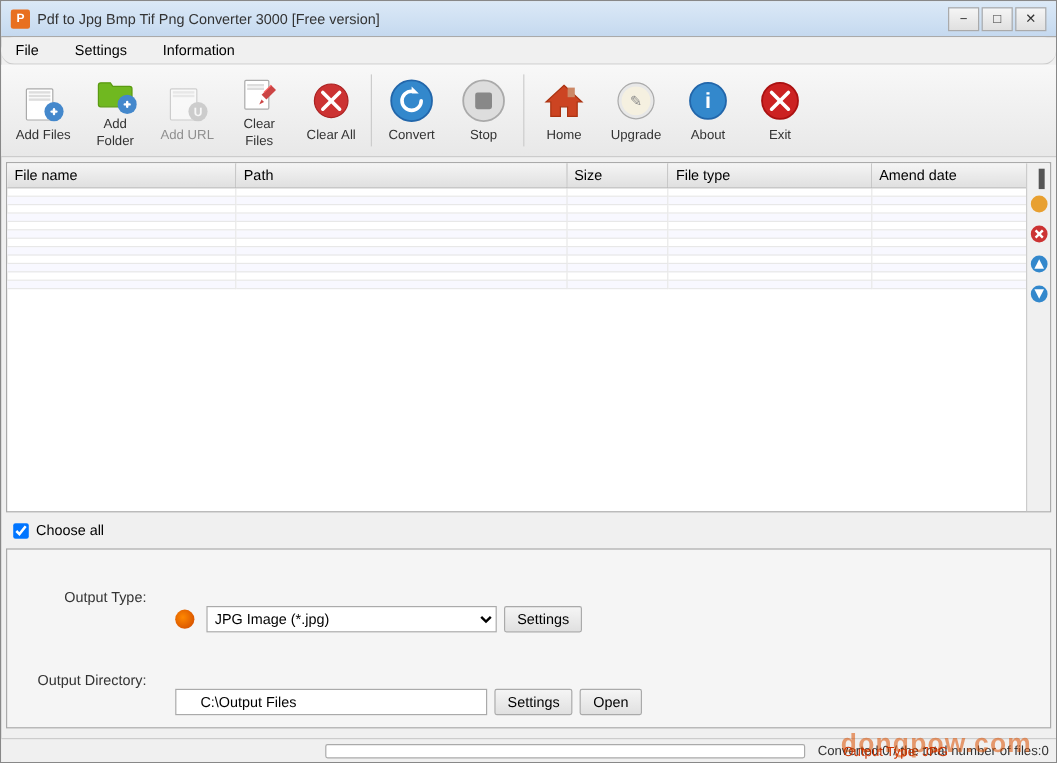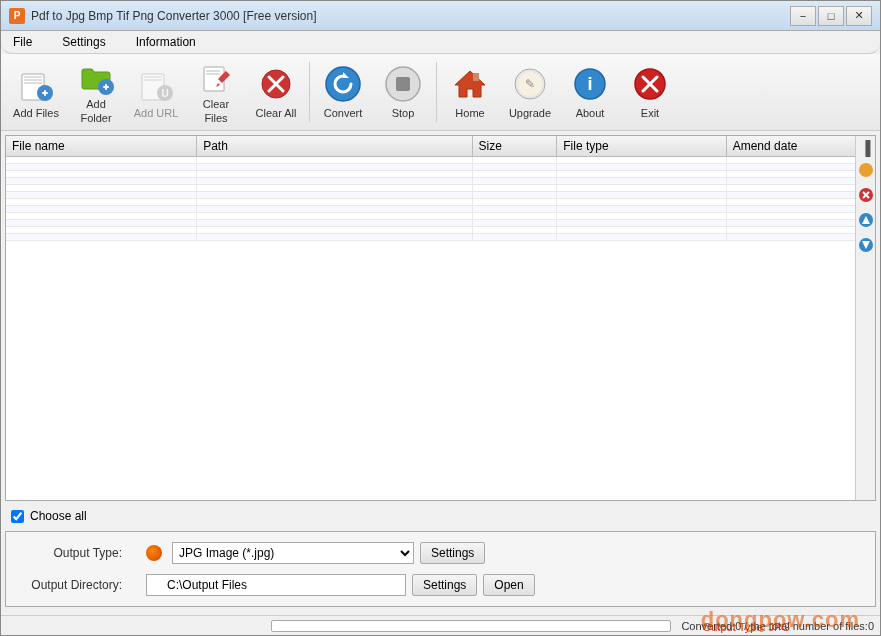--- a/index.html
+++ b/index.html
@@ -220,20 +220,21 @@
       width: 100px;
       text-align: right;
       font-size: 12px;
       color: #333;
     }
 
     .settings-select-wrap {
       display: flex;
       align-items: center;
       gap: 6px;
+      margin-top: 37px;
     }
 
     input.directory-input {
       width: 260px;
       height: 22px;
       border: 1px solid #aaa;
       background: white;
       font-size: 12px;
       padding: 0 20px;
     }

